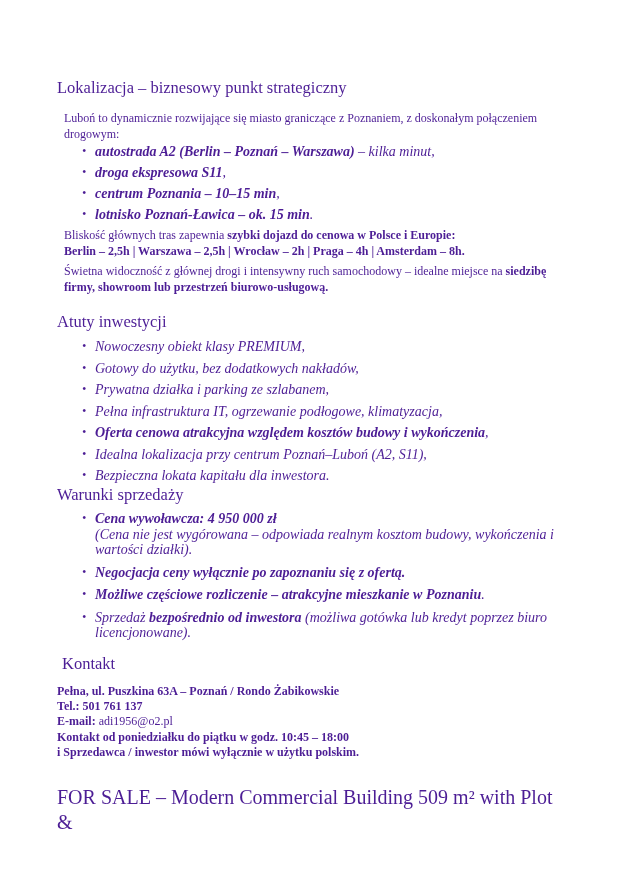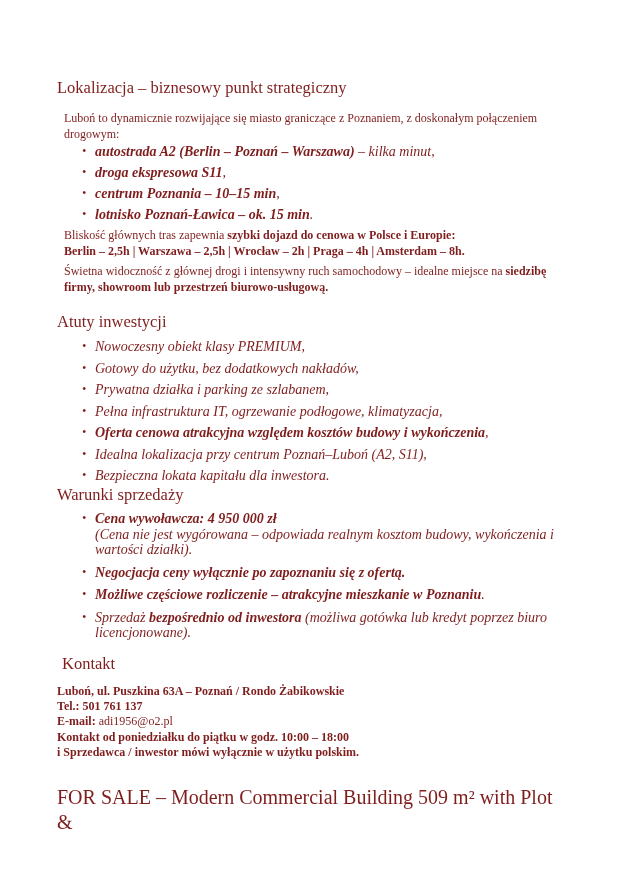--- a/index.html
+++ b/index.html
@@ -2,21 +2,21 @@
 <html><head>
 <meta charset="utf-8">
 <style>
   * { box-sizing: border-box; }
   html, body { margin: 0; padding: 0; background: #ffffff; }
   .page {
     position: relative;
     width: 622px;
     height: 880px;
     background: #ffffff;
-    color: #7f1d1d;
+    color: #4c1d95;
     font-family: "Liberation Serif", serif;
     overflow: hidden;
   }
   .blk { position: absolute; left: 57px; width: 510px; }
   .h2 { font-size: 16.5px; line-height: 19px; font-weight: 400; margin: 0; }
   .body { font-size: 12px; line-height: 15.5px; margin: 7px; }
   ul.bullets { list-style: none; margin: 0; padding: 0; }
   ul.bullets li {
     position: relative;
     padding-left: 38px;
@@ -85,22 +85,22 @@
       <span>(Cena nie jest wygórowana – odpowiada realnym kosztom budowy, wykończenia i wartości działki).</span>
     </li>
     <li><span class="b">Negocjacja ceny wyłącznie po zapoznaniu się z ofertą.</span></li>
     <li><span class="b">Możliwe częściowe rozliczenie – atrakcyjne mieszkanie w Poznaniu</span><span>.</span></li>
     <li><span>Sprzedaż </span><span class="b">bezpośrednio od inwestora</span><span> (możliwa gotówka lub kredyt poprzez biuro licencjonowane).</span></li>
   </ul>
 
   <h2 class="blk h2 indent" style="top:654px;">Kontakt</h2>
 
   <div class="blk" style="top:684px;">
-    <p class="contact-line">Luboń, ul. Puszkina 63A – Poznań / Rondo Żabikowskie</p>
+    <p class="contact-line">Pełna, ul. Puszkina 63A – Poznań / Rondo Żabikowskie</p>
     <p class="contact-line">Tel.: 501 761 137</p>
     <p class="contact-line"><span>E-mail:</span><span class="reg"> adi1956@o2.pl</span></p>
-    <p class="contact-line">Kontakt od poniedziałku do piątku w godz. 10:00 – 18:00</p>
+    <p class="contact-line">Kontakt od poniedziałku do piątku w godz. 10:45 – 18:00</p>
     <p class="contact-line">i Sprzedawca / inwestor mówi wyłącznie w użytku polskim.</p>
   </div>
 
   <h1 class="blk footer-title" style="top:785px;">FOR SALE – Modern Commercial Building 509 m² with Plot &amp;</h1>
 
 </div>
 
 </body></html>

